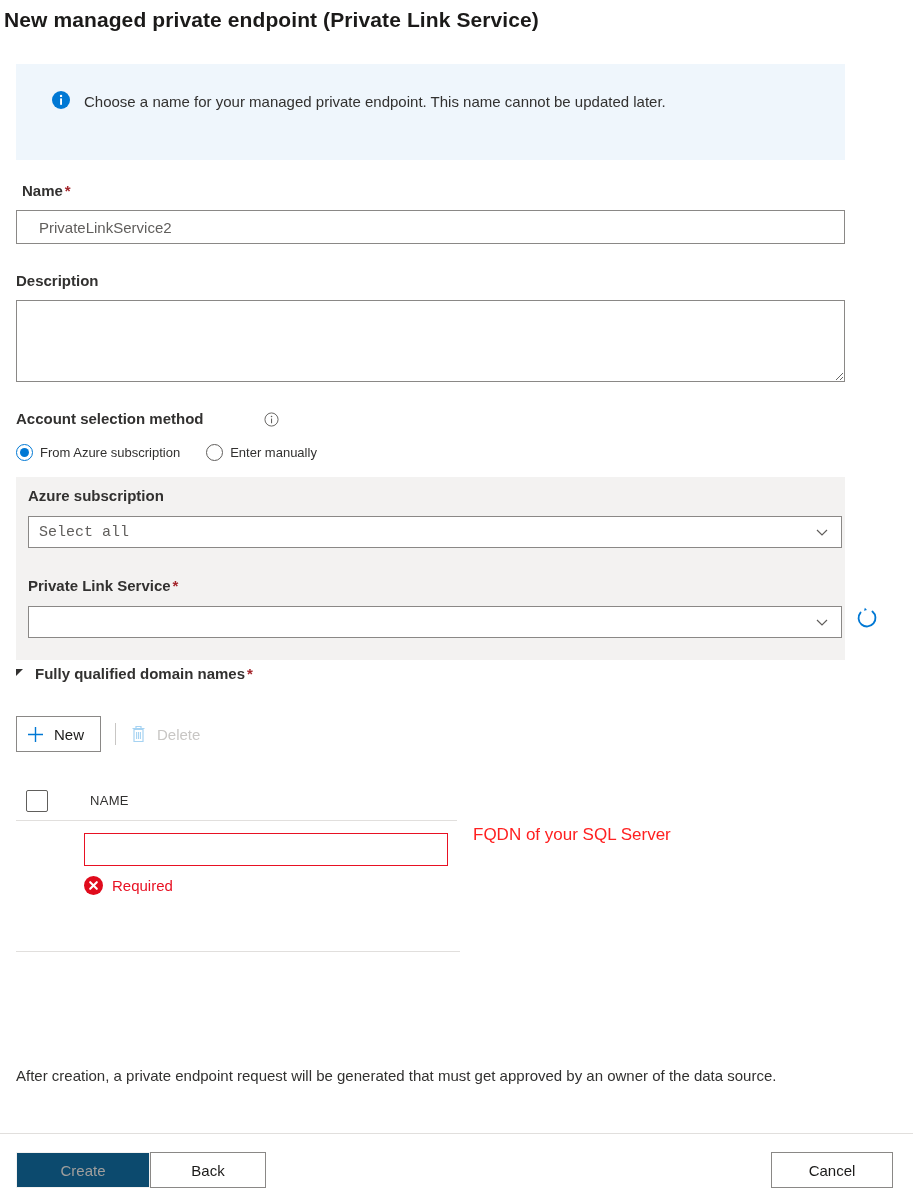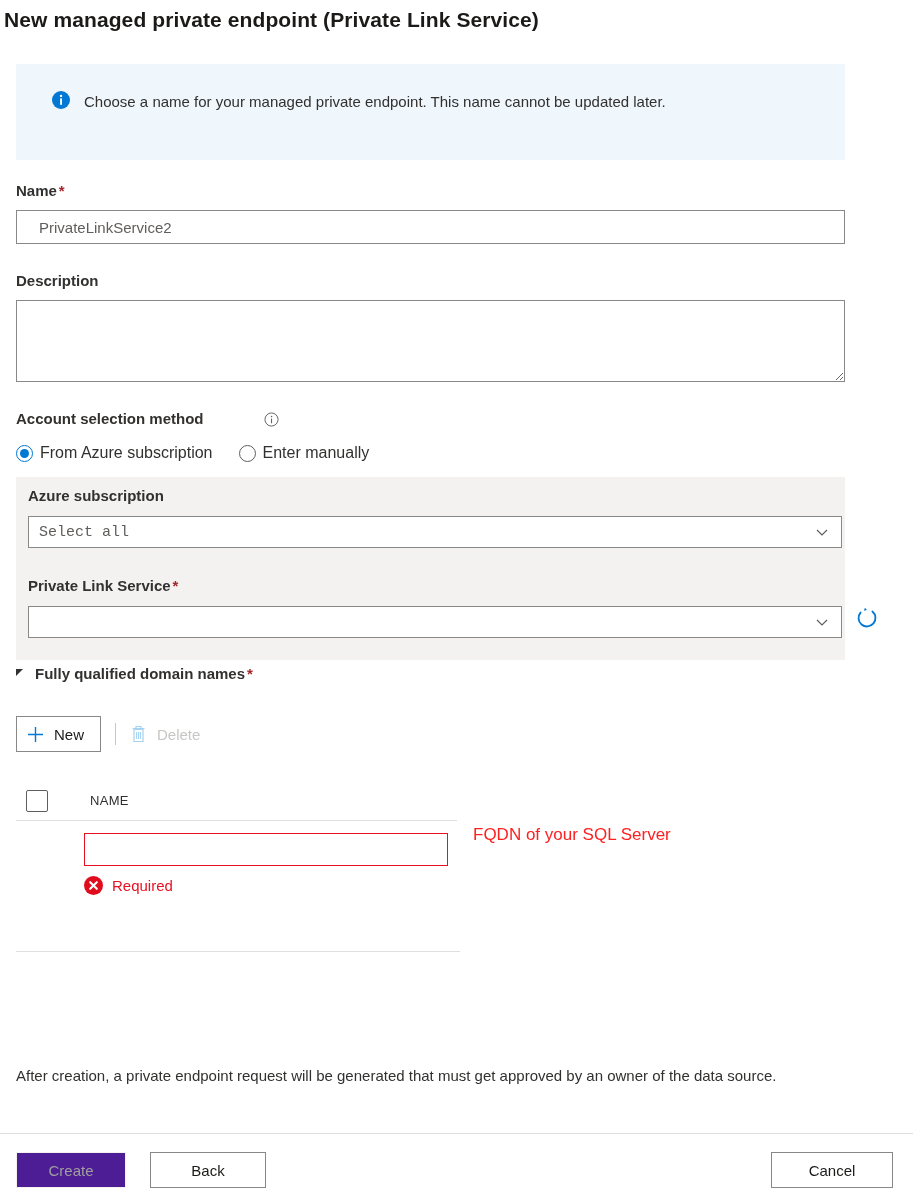--- a/index.html
+++ b/index.html
@@ -57,21 +57,21 @@
     color: #323130;
   }
   .req-star {
     color: #a4262c;
     font-weight: 600;
     font-size: 15px;
     margin-left: 2px;
   }
 
   
-  .name-label { position: absolute; left: 16px; top: 182px; }
+  .name-label { position: absolute; left: 22px; top: 182px; }
   .name-input {
     position: absolute;
     left: 16px; top: 210px;
     width: 829px; height: 34px;
     border: 1px solid #8a8886;
     background: #fff;
     font-family: "Liberation Sans", sans-serif;
     font-size: 15px;
     color: #605e5c;
     padding: 0 22px;
@@ -128,21 +128,21 @@
   }
   .radio-mark.checked::after {
     content: "";
     position: absolute;
     left: 3px; top: 3px;
     width: 9px; height: 9px;
     border-radius: 50%;
     background: #0078d4;
   }
   .radio-text {
-    font-size: 16px;
+    font-size: 13px;
     color: #323130;
   }
 
   
   .gray-panel {
     position: absolute;
     left: 16px; top: 477px;
     width: 829px; height: 183px;
     background: #f3f2f1;
   }
@@ -332,22 +332,22 @@
     position: absolute;
     height: 36px;
     font-family: "Liberation Sans", sans-serif;
     font-size: 15px;
     border: 1px solid #8a8886;
     background: #fff;
     color: #1b1a19;
     cursor: pointer;
   }
   .btn-create {
-    left: 16px; top: 1152px; width: 110px;
-    background: #4c1d95;
+    left: 16px; top: 1152px; width: 134px;
+    background: #0c4a6e;
     border: 1px solid #f3f2f1;
     color: #a19f9d;
     cursor: default;
   }
   .btn-back { left: 150px; top: 1152px; width: 116px; }
   .btn-cancel { left: 771px; top: 1152px; width: 122px; }
 </style>
 </head>
 <body>
 

